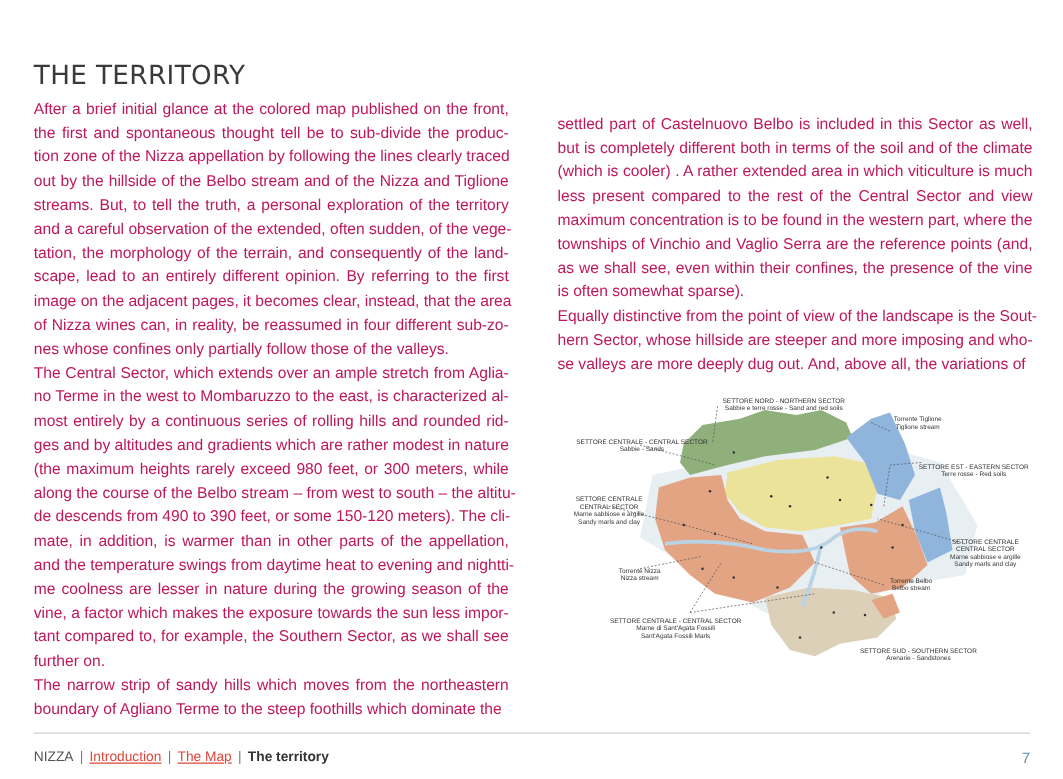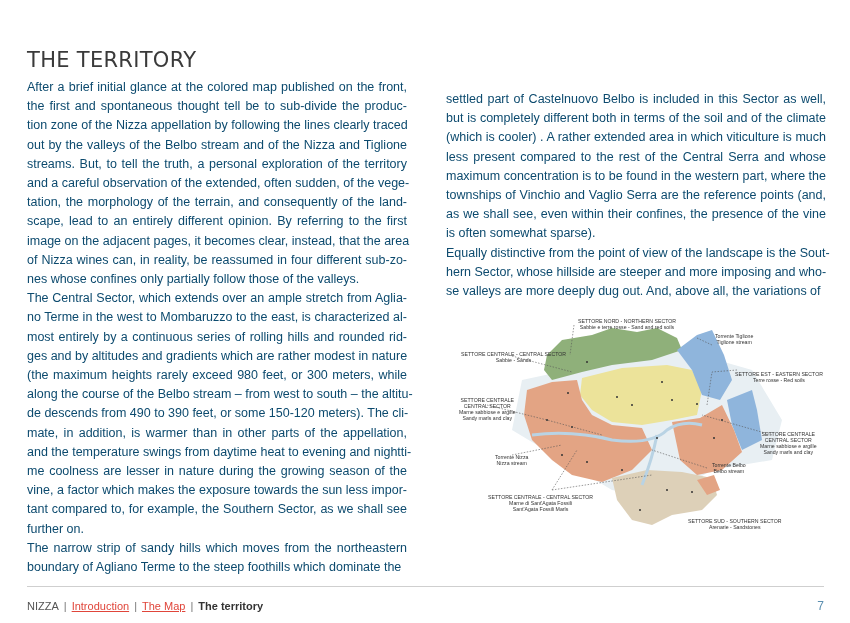--- a/index.html
+++ b/index.html
@@ -1,18 +1,18 @@
 <!DOCTYPE html>
 <html><head>
 <meta charset="utf-8">
 <style>
   html, body { margin:0; padding:0; background:#ffffff; }
   body { width:850px; height:623px; position:relative; overflow:hidden; font-family:"Liberation Sans", sans-serif; color:#333; }
   .page-title { position:absolute; left:27px; top:34px; font-size:21px; letter-spacing:0.3px; color:#3a3a3a; font-family:"DejaVu Sans", sans-serif; font-weight:normal; }
-  .col { position:absolute; font-size:12.5px; line-height:19.2px; color:#0c4a6e; text-align:justify; }
+  .col { position:absolute; font-size:12.5px; line-height:19.2px; color:#be185d; text-align:justify; }
   .col-left { left:27px; top:78px; width:380px; }
   .col-right { left:446px; top:90px; width:380px; }
   .line { display:block; text-align:justify; text-align-last:justify; white-space:nowrap; }
   .line.last { text-align-last:left; }
   .map { position:absolute; left:452px; top:310px; width:385px; height:230px; }
   .map-label { position:absolute; font-size:5.2px; line-height:6px; color:#333; text-align:center; white-space:nowrap; }
   .footer-rule { position:absolute; left:27px; top:586px; width:797px; height:1px; background:#cfcfcf; }
   .footer { position:absolute; left:27px; top:600px; font-size:11px; color:#555; }
   .footer .sep { color:#777; margin:0 5px; }
   .footer .link { color:#e0453a; text-decoration:underline;margin-top:11px; }
@@ -21,21 +21,21 @@
 </style>
 </head>
 <body>
 
 <h1 class="page-title"><span>THE TERRITORY</span></h1>
 
 <div class="col col-left" id="leftcol">
     <span class="line">After a brief initial glance at the colored map published on the front,</span>
     <span class="line">the first and spontaneous thought tell be to sub-divide the produc-</span>
     <span class="line">tion zone of the Nizza appellation by following the lines clearly traced</span>
-    <span class="line">out by the valleys of the Belbo stream and of the Nizza and Tiglione</span>
+    <span class="line">out by the hillside of the Belbo stream and of the Nizza and Tiglione</span>
     <span class="line">streams. But, to tell the truth, a personal exploration of the territory</span>
     <span class="line">and a careful observation of the extended, often sudden, of the vege-</span>
     <span class="line">tation, the morphology of the terrain, and consequently of the land-</span>
     <span class="line">scape, lead to an entirely different opinion. By referring to the first</span>
     <span class="line">image on the adjacent pages, it becomes clear, instead, that the area</span>
     <span class="line">of Nizza wines can, in reality, be reassumed in four different sub-zo-</span>
     <span class="line last">nes whose confines only partially follow those of the valleys.</span>
     <span class="line">The Central Sector, which extends over an ample stretch from Aglia-</span>
     <span class="line">no Terme in the west to Mombaruzzo to the east, is characterized al-</span>
     <span class="line">most entirely by a continuous series of rolling hills and rounded rid-</span>
@@ -49,21 +49,21 @@
     <span class="line">vine, a factor which makes the exposure towards the sun less impor-</span>
     <span class="line">tant compared to, for example, the Southern Sector, as we shall see</span>
     <span class="line last">further on.</span>
     <span class="line">The narrow strip of sandy hills which moves from the northeastern</span>
     <span class="line last">boundary of Agliano Terme to the steep foothills which dominate the</span>
   </div>
 <div class="col col-right" id="rightcol">
     <span class="line">settled part of Castelnuovo Belbo is included in this Sector as well,</span>
     <span class="line">but is completely different both in terms of the soil and of the climate</span>
     <span class="line">(which is cooler) . A rather extended area in which viticulture is much</span>
-    <span class="line">less present compared to the rest of the Central Serra and whose</span>
+    <span class="line">less present compared to the rest of the Central Sector and view</span>
     <span class="line">maximum concentration is to be found in the western part, where the</span>
     <span class="line">townships of Vinchio and Vaglio Serra are the reference points (and,</span>
     <span class="line">as we shall see, even within their confines, the presence of the vine</span>
     <span class="line last">is often somewhat sparse).</span>
     <span class="line">Equally distinctive from the point of view of the landscape is the Sout-</span>
     <span class="line">hern Sector, whose hillside are steeper and more imposing and who-</span>
     <span class="line last">se valleys are more deeply dug out. And, above all, the variations of</span>
   </div>
 
 <svg class="map" viewBox="0 0 385 230" xmlns="http://www.w3.org/2000/svg">

